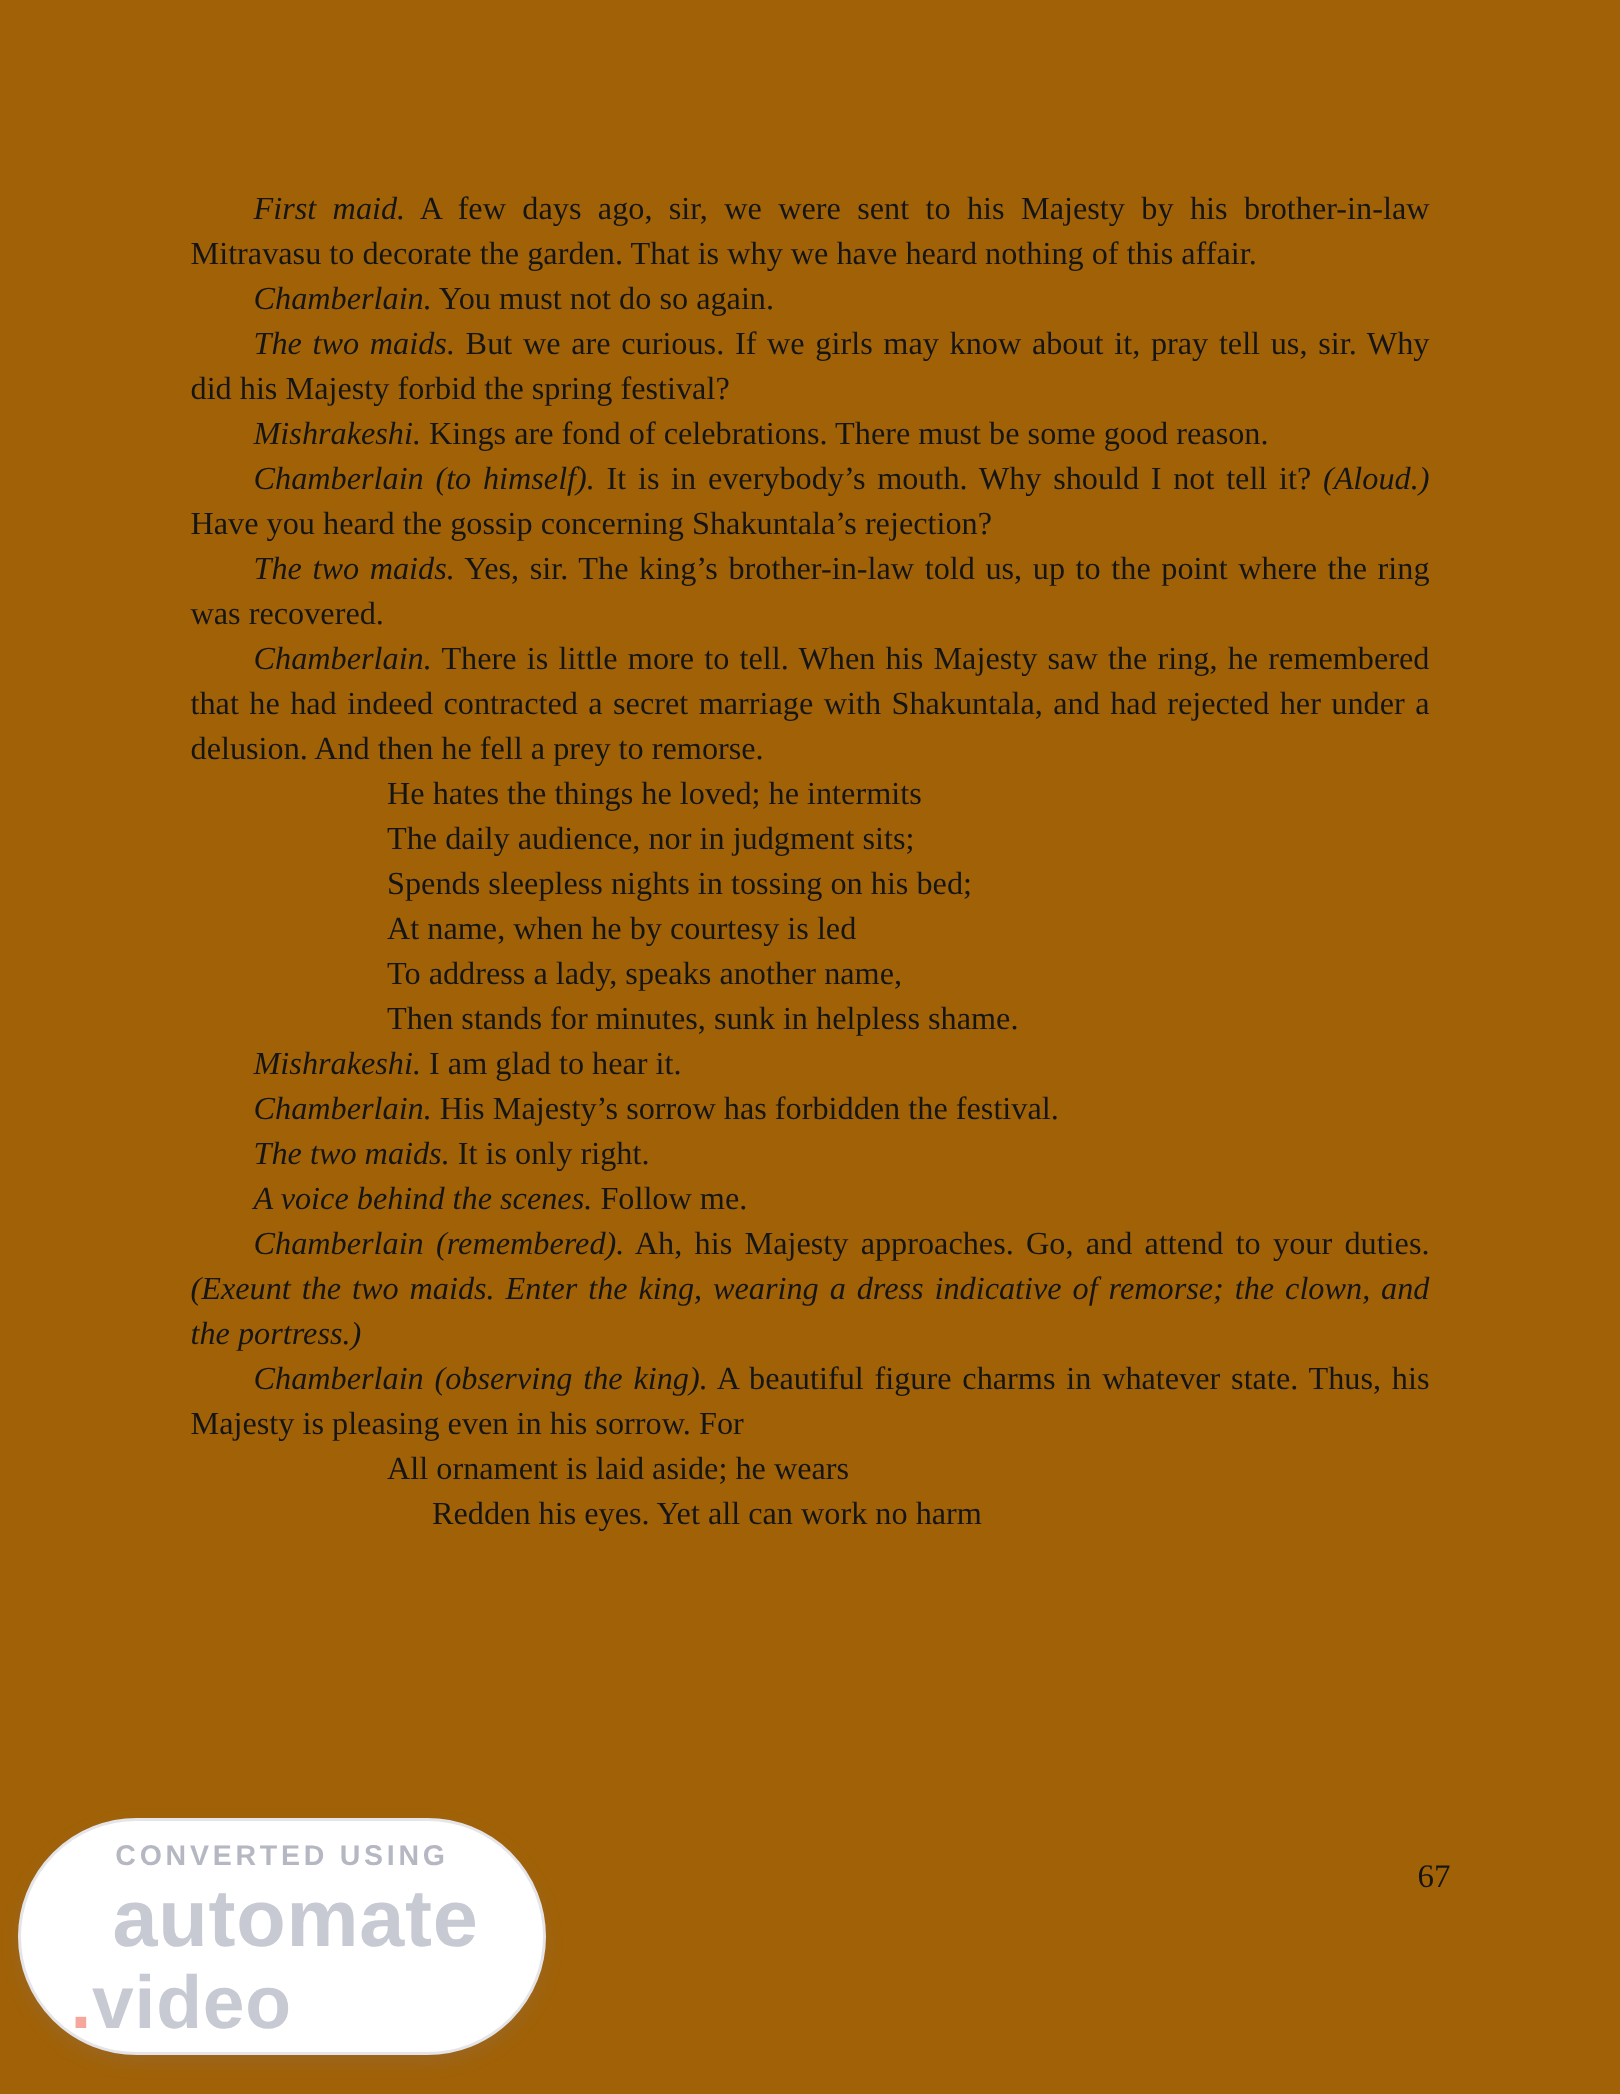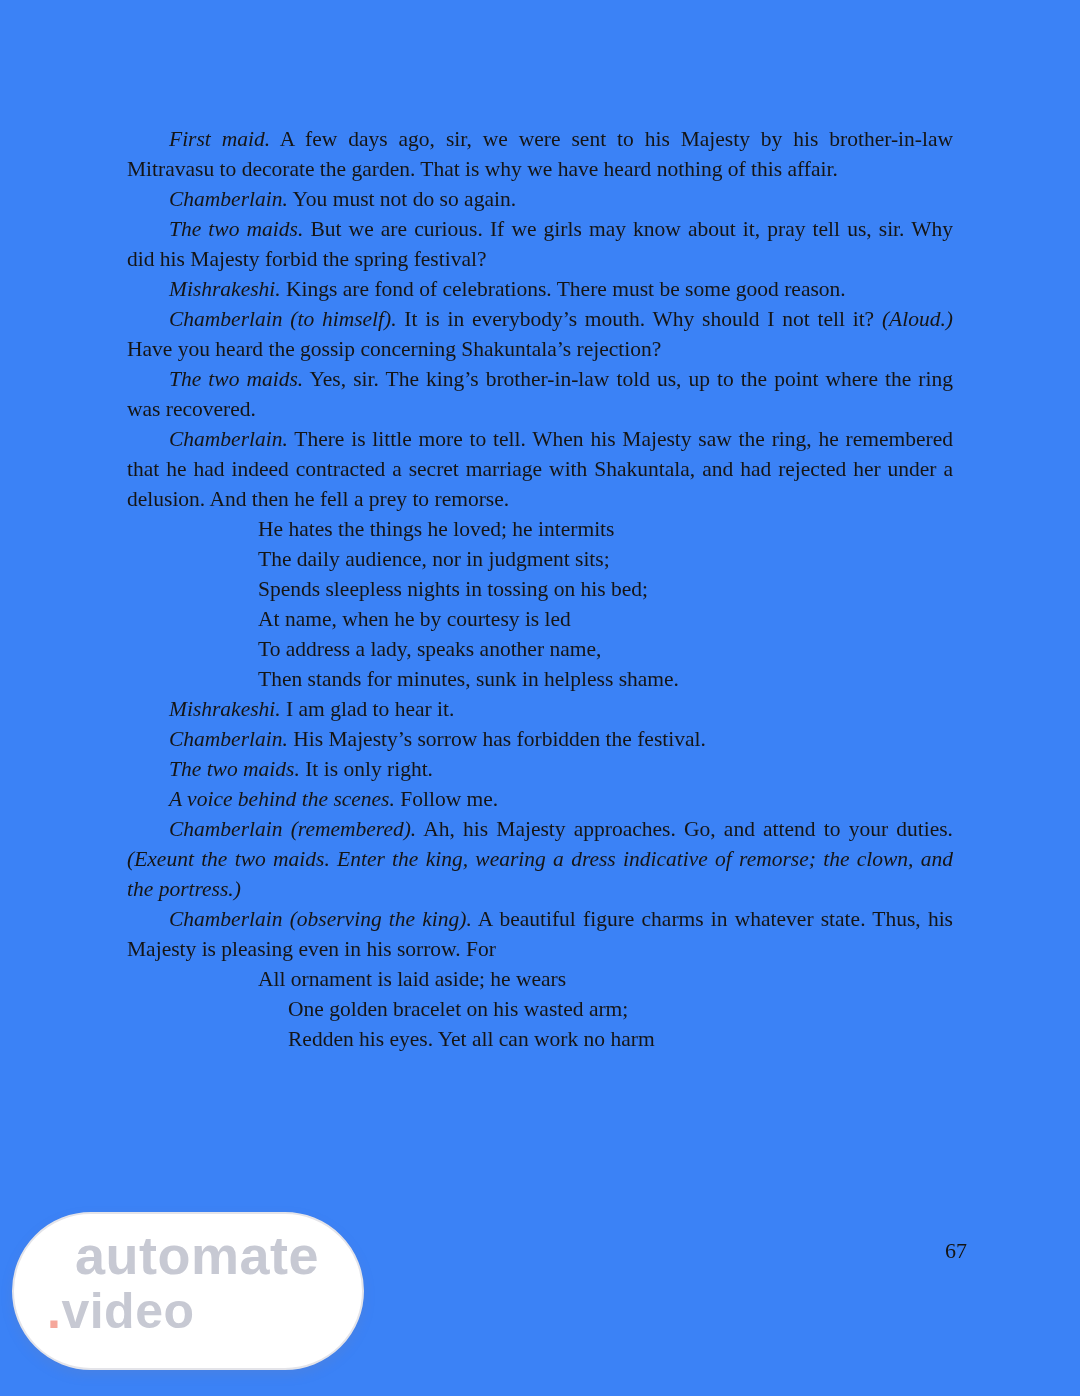--- a/index.html
+++ b/index.html
@@ -3,21 +3,21 @@
 <meta charset="utf-8">
 <style>
   html, body { margin: 0; padding: 0; }
   body {
     width: 1080px; height: 1396px;
     background: #ffffff;
     position: relative;
     overflow: hidden;
     font-family: "Liberation Serif", serif;
   }
-  .page { position: absolute; inset: 0; background: #3b82f6; }
+  .page { position: absolute; inset: 0; background: #a16207; }
 
   .text-block {
     position: absolute;
     left: 127px; top: 124px; width: 826px;
     font-size: 21.5px; line-height: 30px;
     color: #151515;
     text-align: justify;
   }
   .text-block p.speech {
     margin: 0;
@@ -99,28 +99,28 @@
       <div class="verse-line level-1">At name, when he by courtesy is led</div>
       <div class="verse-line level-1">To address a lady, speaks another name,</div>
       <div class="verse-line level-1">Then stands for minutes, sunk in helpless shame.</div>
       <p class="speech"><i>Mishrakeshi.</i><span> I am glad to hear it.</span></p>
       <p class="speech"><i>Chamberlain.</i><span> His Majesty’s sorrow has forbidden the festival.</span></p>
       <p class="speech"><i>The two maids.</i><span> It is only right.</span></p>
       <p class="speech"><i>A voice behind the scenes.</i><span> Follow me.</span></p>
       <p class="speech"><i>Chamberlain (remembered).</i><span> Ah, his Majesty approaches. Go, and attend to your duties. </span><i>(Exeunt the two maids. Enter the king, wearing a dress indicative of remorse; the clown, and the portress.)</i></p>
       <p class="speech"><i>Chamberlain (observing the king).</i><span> A beautiful figure charms in whatever state. Thus, his Majesty is pleasing even in his sorrow. For</span></p>
       <div class="verse-line level-1">All ornament is laid aside; he wears</div>
-      <div class="verse-line level-2">One golden bracelet on his wasted arm;</div>
       <div class="verse-line level-2">Redden his eyes. Yet all can work no harm</div>
     </div>
 
   <div class="page-number">67</div>
 
   <div class="watermark">
     <div class="wm-inner">
+      <div class="wm-label">CONVERTED USING</div>
       <div class="wm-brand">automate</div>
       <div class="wm-domain">
         <span class="wm-dot">.</span><span>video</span>
       </div>
     </div>
   </div>
 
 </div>
 
 </body></html>

